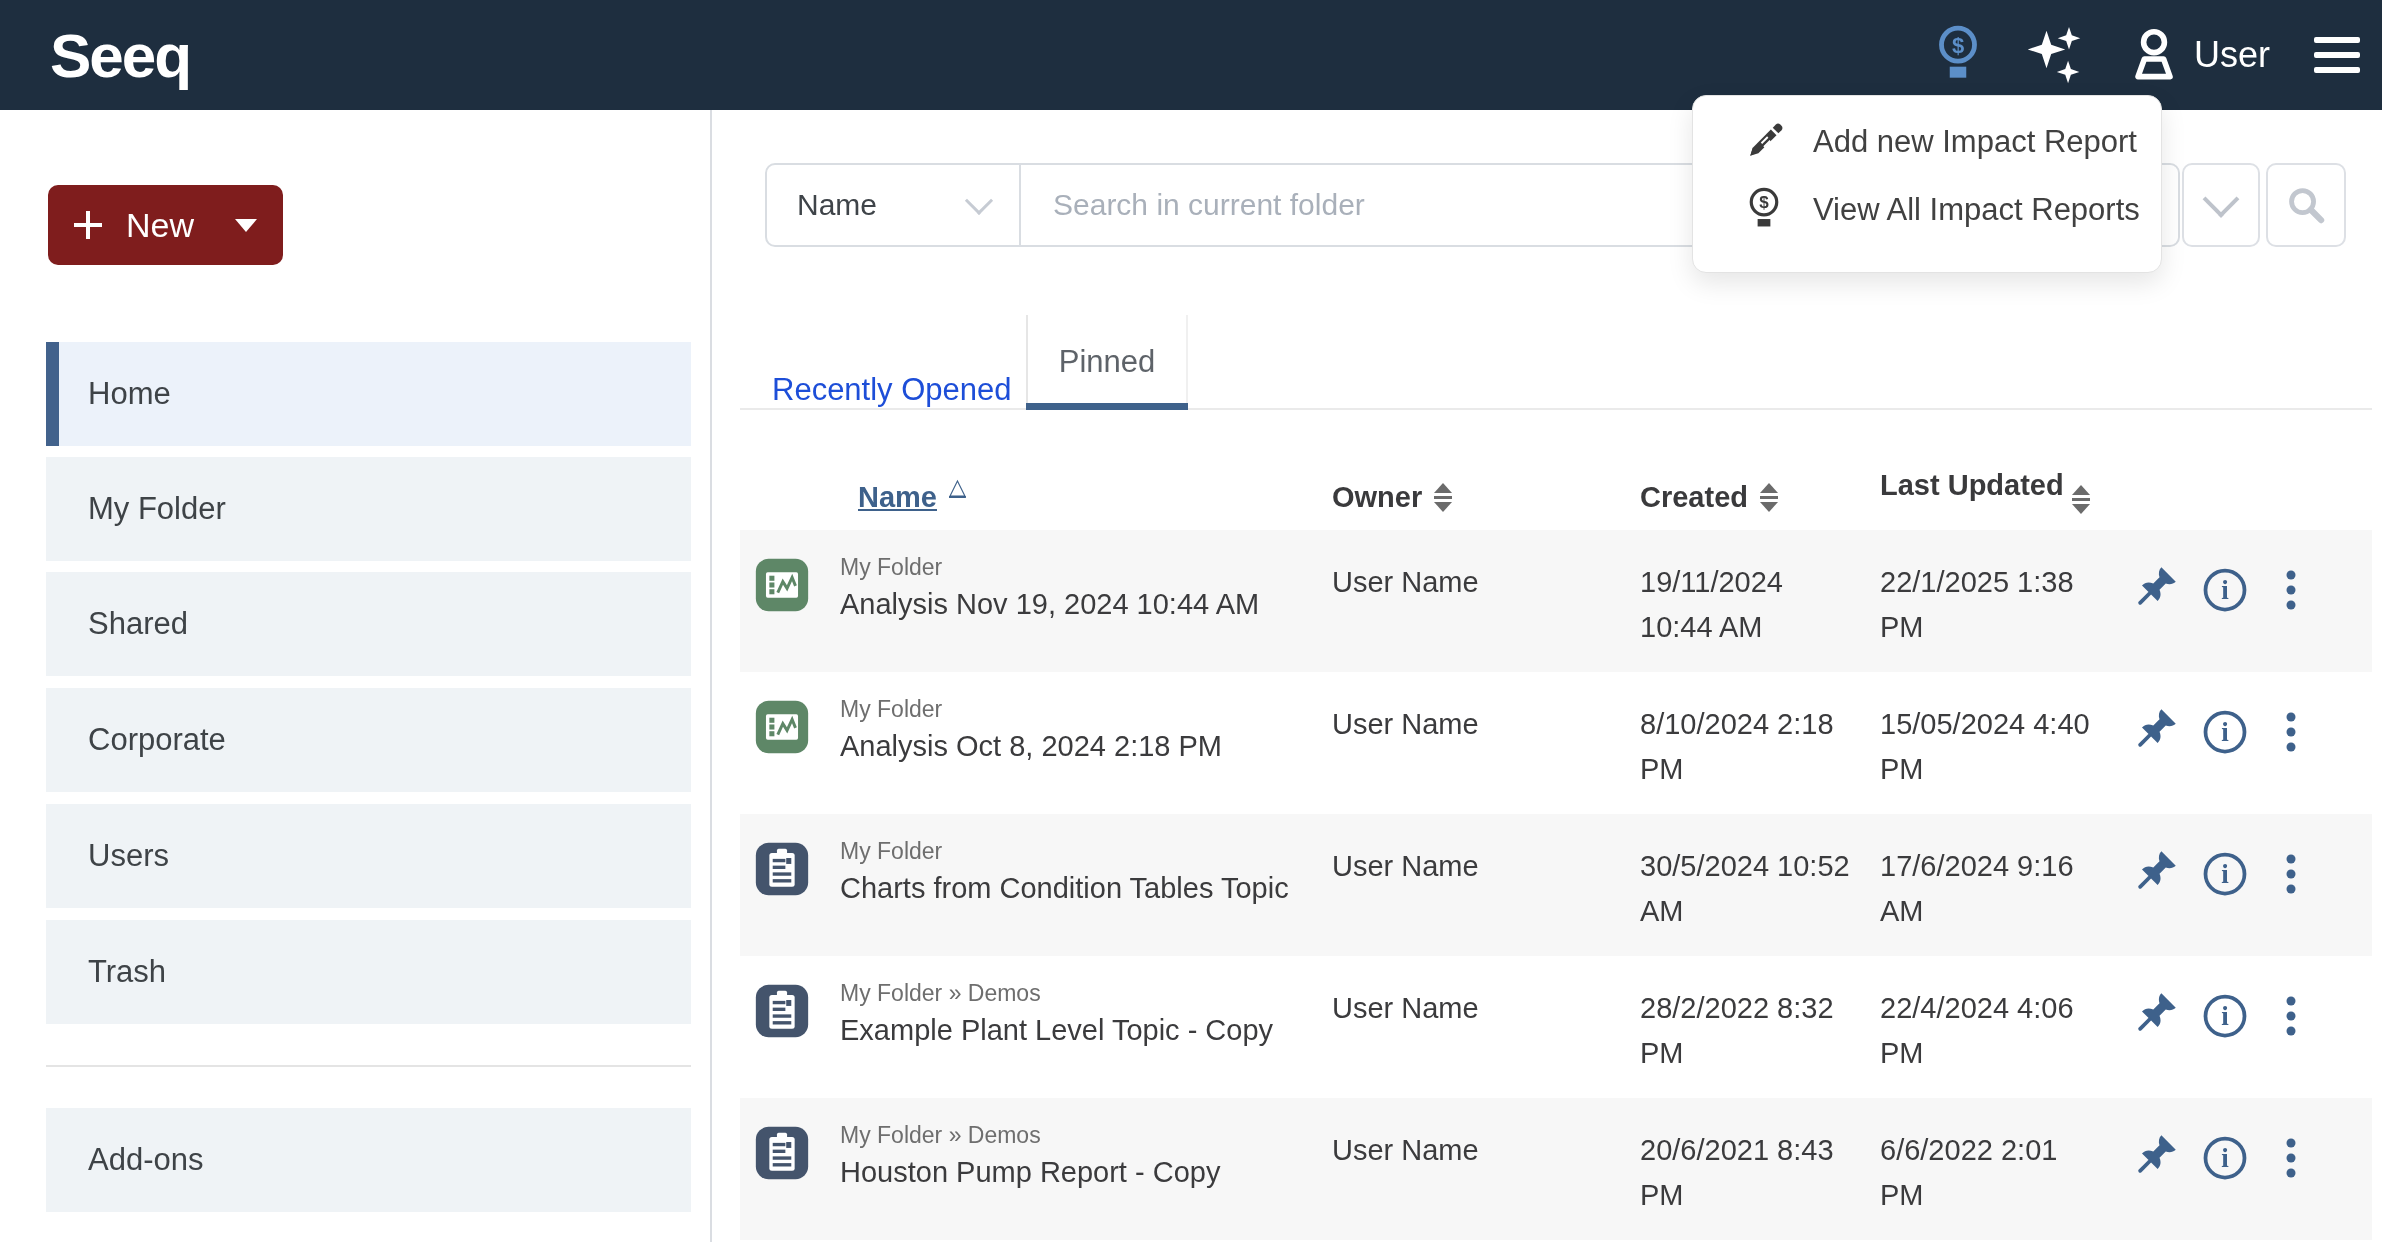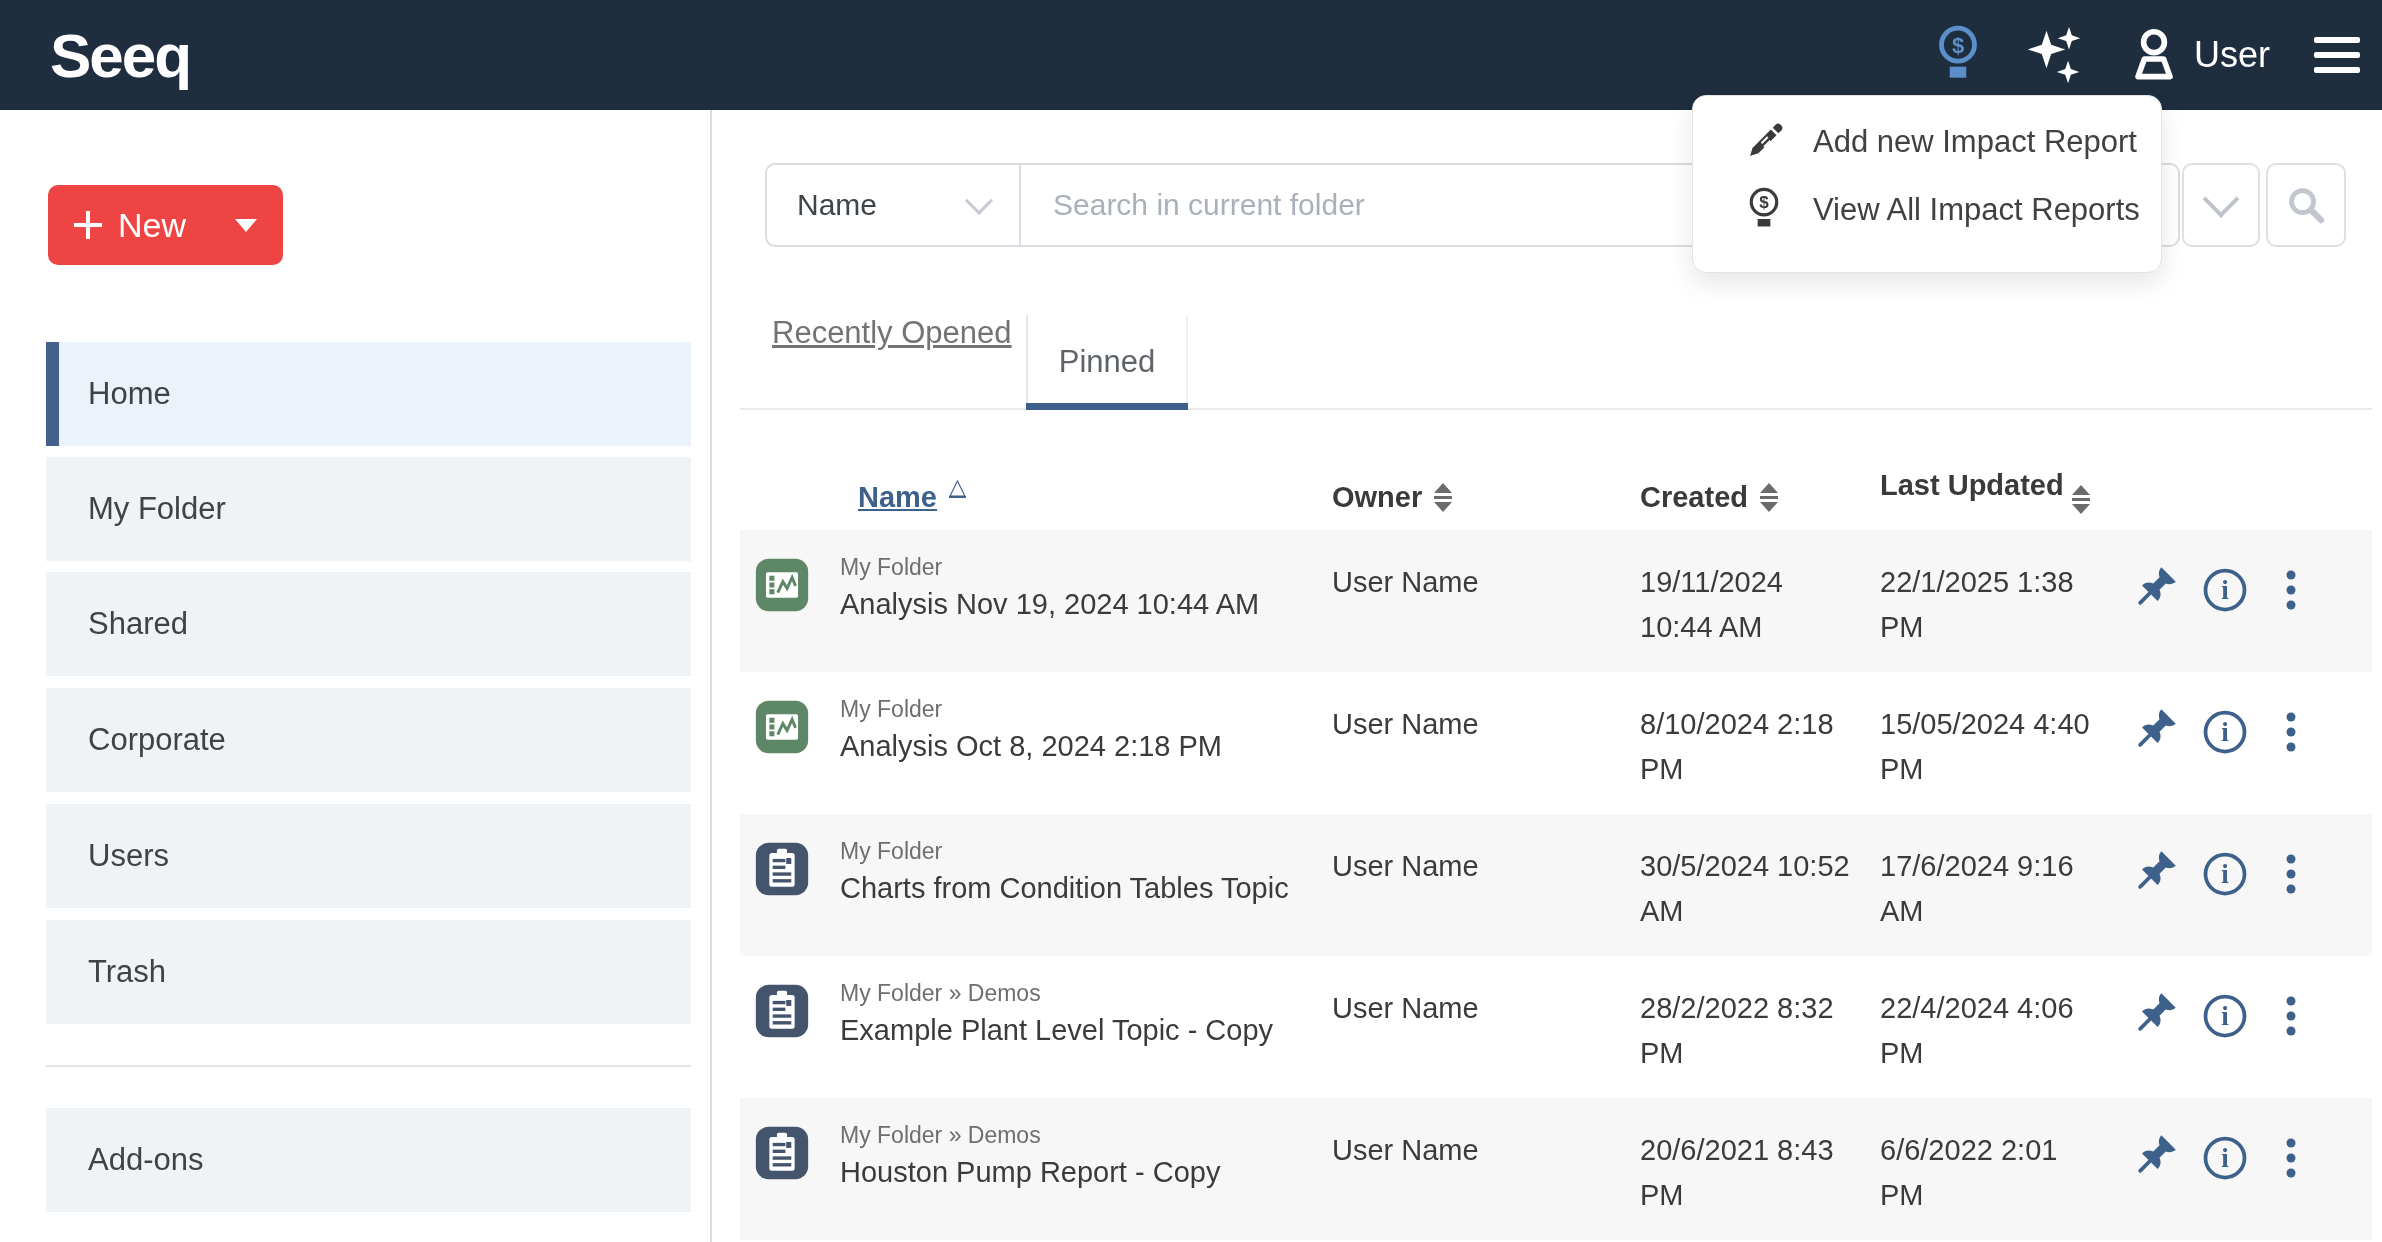--- a/index.html
+++ b/index.html
@@ -20,23 +20,23 @@
   .impact-menu{position:absolute;left:1692px;top:95px;width:470px;height:178px;background:#fff;
                border:1px solid #E3E3E3;border-radius:14px;box-shadow:0 10px 26px rgba(0,0,0,.10);
                z-index:60;padding-top:12px;box-sizing:border-box;}
   .impact-item{height:68px;display:flex;align-items:center;padding-left:48px;cursor:pointer;}
   .impact-item .mi{width:46px;margin-right:26px;display:flex;justify-content:center;}
   .impact-item .ml{font-size:31px;color:#414141;}
 
   
   .sidebar{position:absolute;left:0;top:110px;width:712px;height:1132px;background:#fff;
            border-right:2px solid #DADDE2;box-sizing:border-box;}
-  .new-btn{position:absolute;left:48px;top:75px;width:235px;height:80px;background:#ef4444;
+  .new-btn{position:absolute;left:48px;top:75px;width:235px;height:80px;background:#7f1d1d;
            border:none;border-radius:10px;color:#fff;display:flex;align-items:center;
-           padding:0 26px;box-sizing:border-box;cursor:pointer;}
+           padding:0 26px;box-sizing:border-box;cursor:pointer;gap:8px;}
   .new-btn .plus{position:relative;width:28px;height:28px;margin-right:16px;}
   .new-btn .plus::before{content:"";position:absolute;left:0;top:12px;width:28px;height:4px;background:#fff;}
   .new-btn .plus::after{content:"";position:absolute;left:12px;top:0;width:4px;height:28px;background:#fff;}
   .new-btn .nlabel{font-size:34px;}
   .new-btn .caret{margin-left:auto;width:0;height:0;border-left:11px solid transparent;
                   border-right:11px solid transparent;border-top:13px solid #fff;}
   .side-item{position:absolute;left:46px;width:645px;height:104px;background:#EFF3F6;
              display:flex;align-items:center;padding-left:42px;box-sizing:border-box;
              font-size:31px;color:#3E4347;cursor:pointer;}
   .side-item.active{background:#ECF2FA;border-left:13px solid #42628C;padding-left:29px;}
@@ -60,22 +60,22 @@
   .mini-btn{position:absolute;top:0;height:84px;background:#fff;border:2px solid #DDE0E5;
             border-radius:10px;box-sizing:border-box;display:flex;align-items:center;
             justify-content:center;cursor:pointer;}
   .btn-caret{left:1468px;width:78px;}
   .btn-caret .chevb{width:22px;height:22px;border-right:4px solid #BEC3CB;border-bottom:4px solid #BEC3CB;
                     transform:rotate(45deg) translate(-4px,-4px);}
   .btn-search{left:1552px;width:80px;}
 
   
   .tabs{position:absolute;left:26px;top:205px;width:1632px;height:95px;border-bottom:2px solid #EAEAEA;box-sizing:border-box;}
-  .tab-recent{position:absolute;left:32px;top:0;height:93px;display:flex;align-items:flex-start;
-              font-size:31px;color:#737373;cursor:pointer;text-decoration:underline;}
+  .tab-recent{position:absolute;left:32px;top:0;height:93px;display:flex;align-items:flex-end;
+              font-size:31px;color:#1d4ed8;cursor:pointer;}
   .tab-pinned{position:absolute;left:286px;top:0;width:162px;height:93px;display:flex;align-items:center;
               justify-content:center;font-size:31px;color:#5E6369;background:#fff;
               border-left:2px solid #E6E6E6;border-right:2px solid #F0F0F0;box-sizing:border-box;cursor:pointer;text-align:center;}
   .tab-pinned .bar{position:absolute;left:-2px;right:-2px;bottom:-2px;height:7px;background:#3E618B;}
 
   
   .table{position:absolute;left:26px;top:320px;width:1632px;}
   .thead{display:grid;grid-template-columns:592px 308px 240px 250px auto;align-items:end;
          padding-bottom:16px;min-height:100px;box-sizing:border-box;}
   .th{font-size:29px;font-weight:700;color:#3A3A3C;display:flex;align-items:flex-end;gap:12px;}

